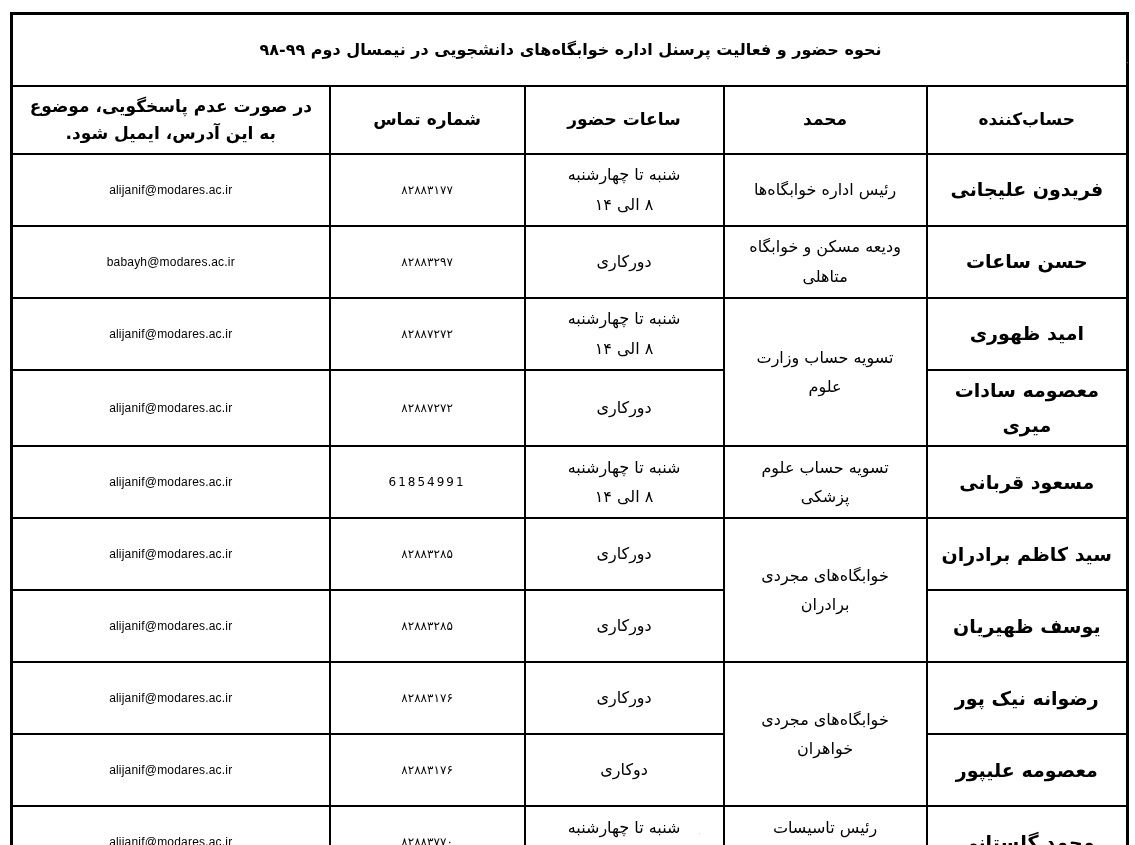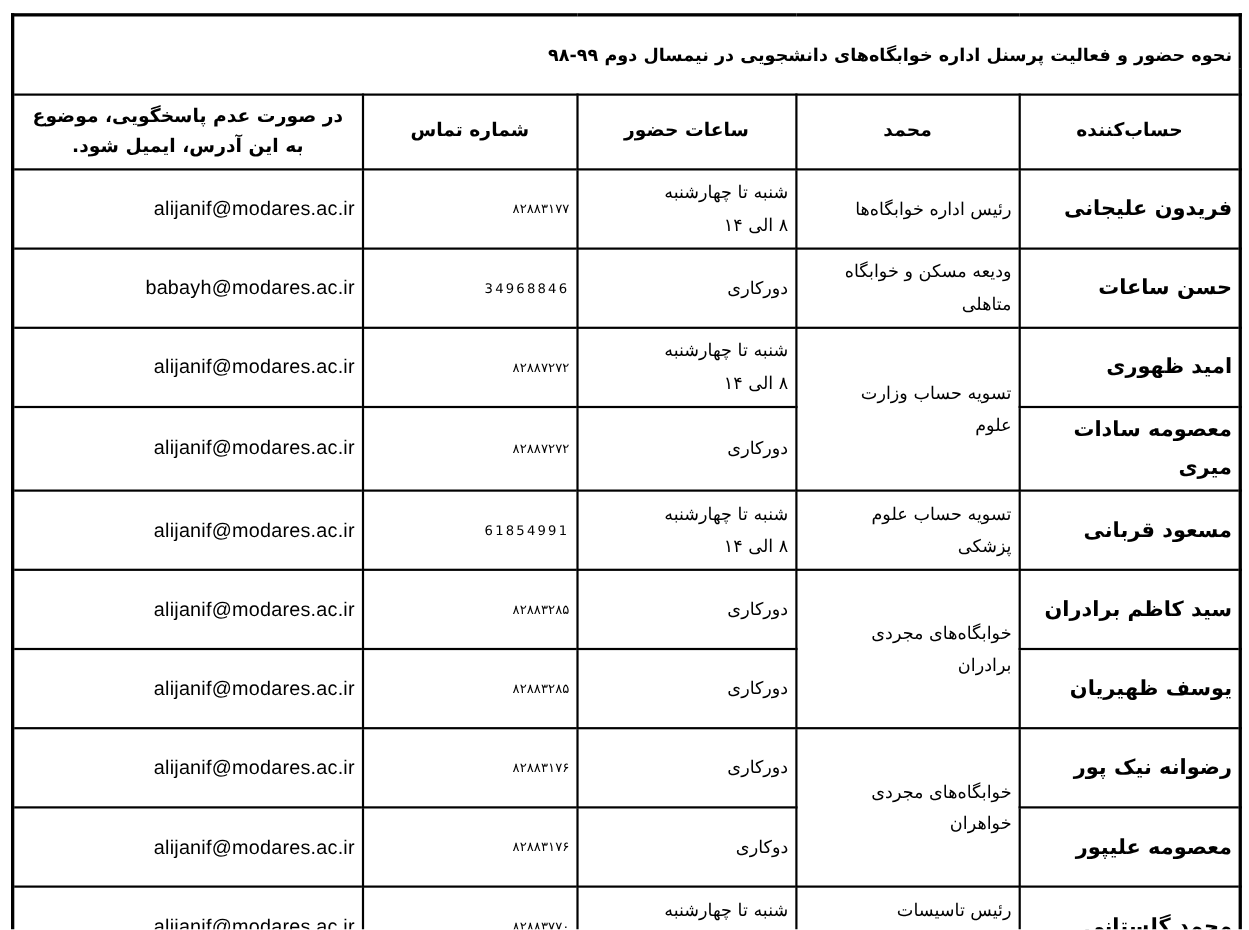--- a/index.html
+++ b/index.html
@@ -49,34 +49,33 @@
   .staff-table th {
     height: 62px;
     font-weight: bold;
     font-size: 17px;
     line-height: 1.6;
   }
   .staff-table td {
     height: 66px;
     font-size: 16px;
     line-height: 1.85;
-    text-align: right;
   }
   td.actor-cell {
     font-weight: bold;
     font-size: 19px;
   }
   td.phone-cell {
     letter-spacing: 2px;
     font-size: 12px;
   }
   td.email-cell {
     direction: ltr;
     font-family: "Liberation Sans", "DejaVu Sans", sans-serif;
-    font-size: 18px;
+    font-size: 12px;
     letter-spacing: 0.2px;
   }
   
   .artifact {
     position: absolute;
     color: #b9b9b9;
     font-size: 9px;
     opacity: 0.55;
     pointer-events: none;
   }
@@ -118,21 +117,21 @@
 ۸ الی ۱۴</td>
       <td class="phone-cell">۸۲۸۸۳۱۷۷</td>
       <td class="email-cell">alijanif@modares.ac.ir</td>
     </tr>
 
     <tr>
       <td class="actor-cell">حسن ساعات</td>
       <td class="subject-cell">ودیعه مسکن و خوابگاه
 متاهلی</td>
       <td class="hours-cell">دورکاری</td>
-      <td class="phone-cell">34968846</td>
+      <td class="phone-cell">۸۲۸۸۳۲۹۷</td>
       <td class="email-cell">babayh@modares.ac.ir</td>
     </tr>
 
     <tr>
       <td class="actor-cell">امید ظهوری</td>
       <td class="subject-cell" rowspan="2">تسویه حساب وزارت
 علوم</td>
       <td class="hours-cell">شنبه تا چهارشنبه
 ۸ الی ۱۴</td>
       <td class="phone-cell">۸۲۸۸۷۲۷۲</td>

